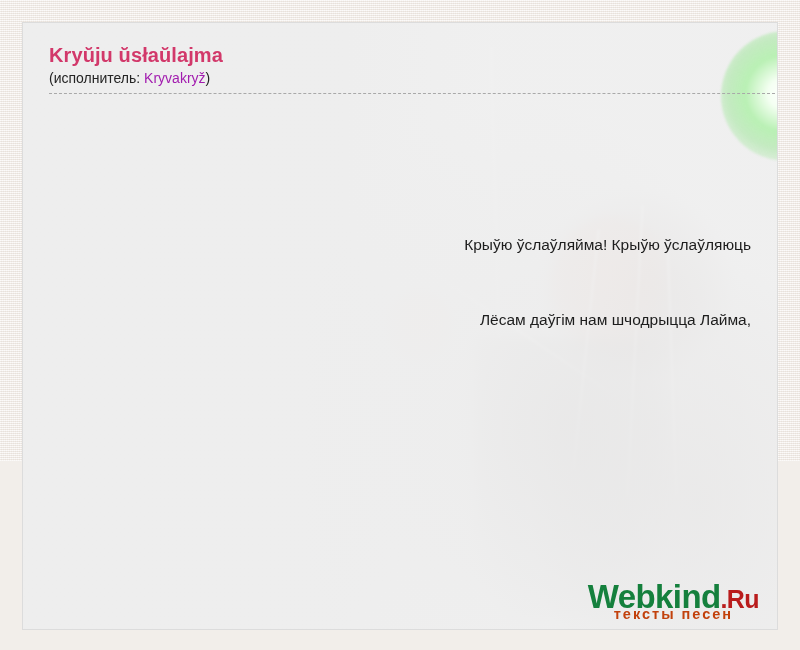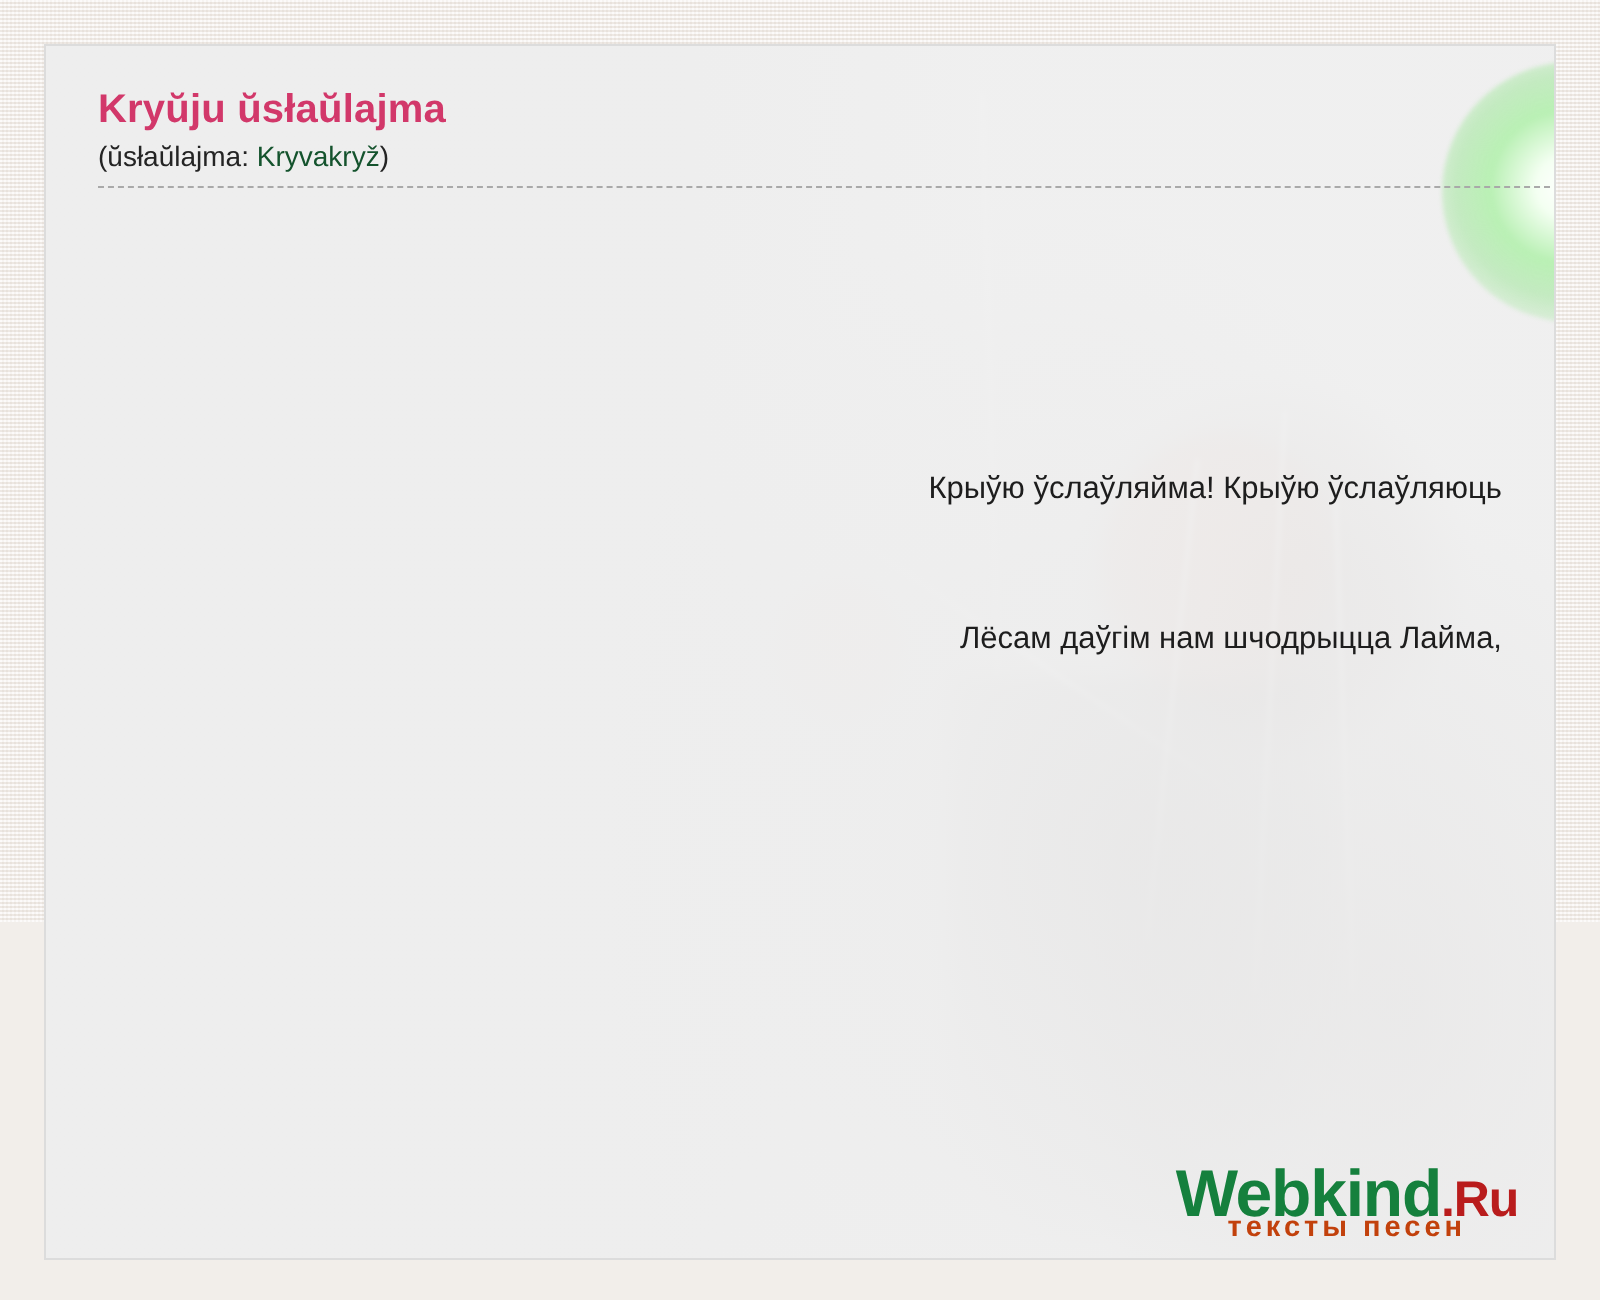--- a/index.html
+++ b/index.html
@@ -135,21 +135,21 @@
     letter-spacing: 0.1px;
   }
 
   .artist-line {
     font-size: 14px;
     color: #242424;
     margin: 0;
     padding-bottom: 7px;
   }
   .artist-link {
-    color: #14532d;
+    color: #a21caf;
     text-decoration: none;
   }
 
   .divider {
     height: 0;
     border-top: 1px dashed #a9a9a9;
     margin: 0 0 0 0;
     width: 726px;
   }
 
@@ -210,21 +210,21 @@
       <div class="bow-diag"></div>
       <div class="photo-wash"></div>
       <div class="green-glow"></div>
     </div>
 
     <div class="content-inner">
 
       <h1 class="song-title">Kryŭju ŭsłaŭlajma</h1>
 
       <p class="artist-line">
-        <span>(ŭsłaŭlajma: </span><a href="#" class="artist-link">Kryvakryž</a><span>)</span>
+        <span>(исполнитель: </span><a href="#" class="artist-link">Kryvakryž</a><span>)</span>
       </p>
 
       <div class="divider"></div>
 
       <div class="lyrics">
 
         <div class="stanza">
           <span class="lyric-line">Крыўю ўслаўляйма! Крыўю ўслаўляюць</span>
           <span class="lyric-line">Лёсам даўгім нам шчодрыцца Лайма,</span>
         </div>

